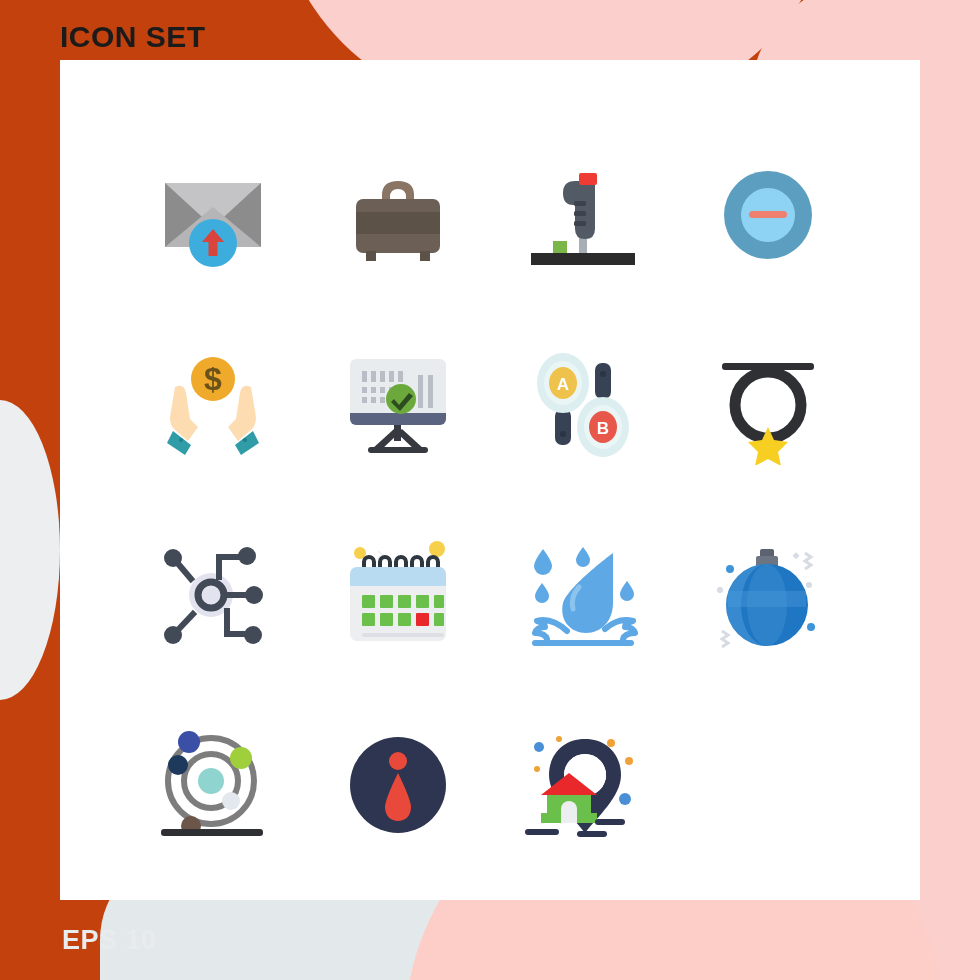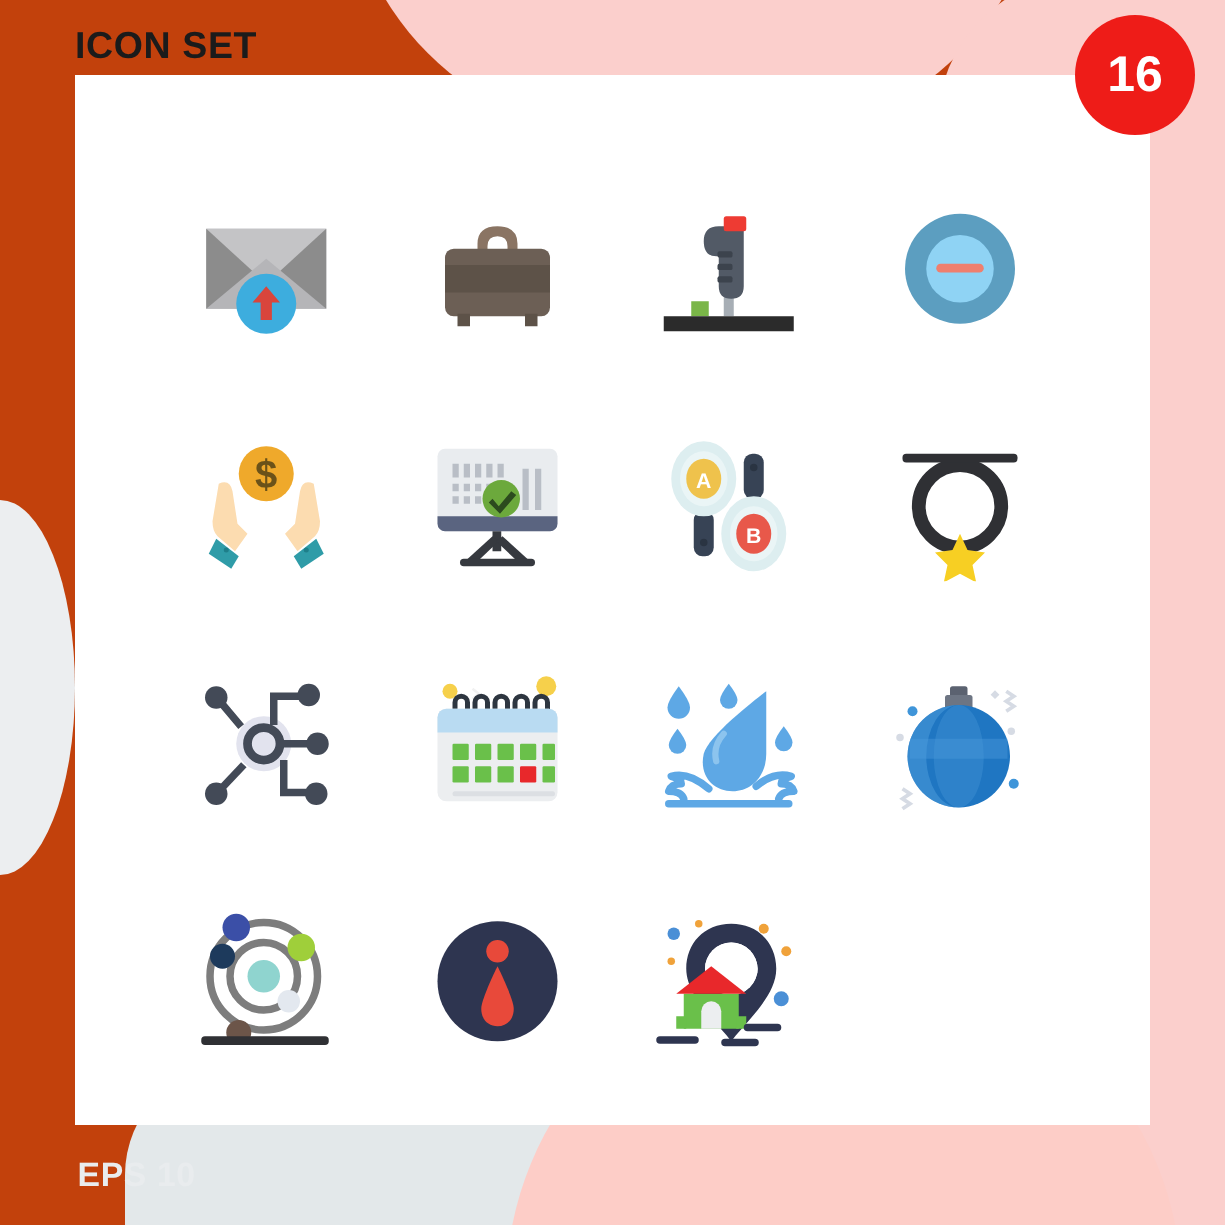--- a/index.html
+++ b/index.html
@@ -134,21 +134,20 @@
     <div class="blob blob-pink-right"></div>
     <div class="blob blob-grey-left"></div>
     <div class="blob blob-grey-bottom"></div>
     <div class="blob blob-pink-bottom"></div>
   </div>
 
   <div class="card"></div>
 
   <div class="title">ICON SET</div>
 
-  <div class="badge">16</div>
 
   <div class="footer">EPS 10</div>
 
   <div class="grid">
 
     <div class="cell">
       <svg width="120" height="120" viewBox="0 0 120 120">
         <rect x="12" y="28" width="96" height="64" fill="#b8b8ba"></rect>
         <polygon points="12,28 108,28 60,72" fill="#c4c4c6"></polygon>
         <polygon points="12,28 60,72 12,92" fill="#8c8c8c"></polygon>

